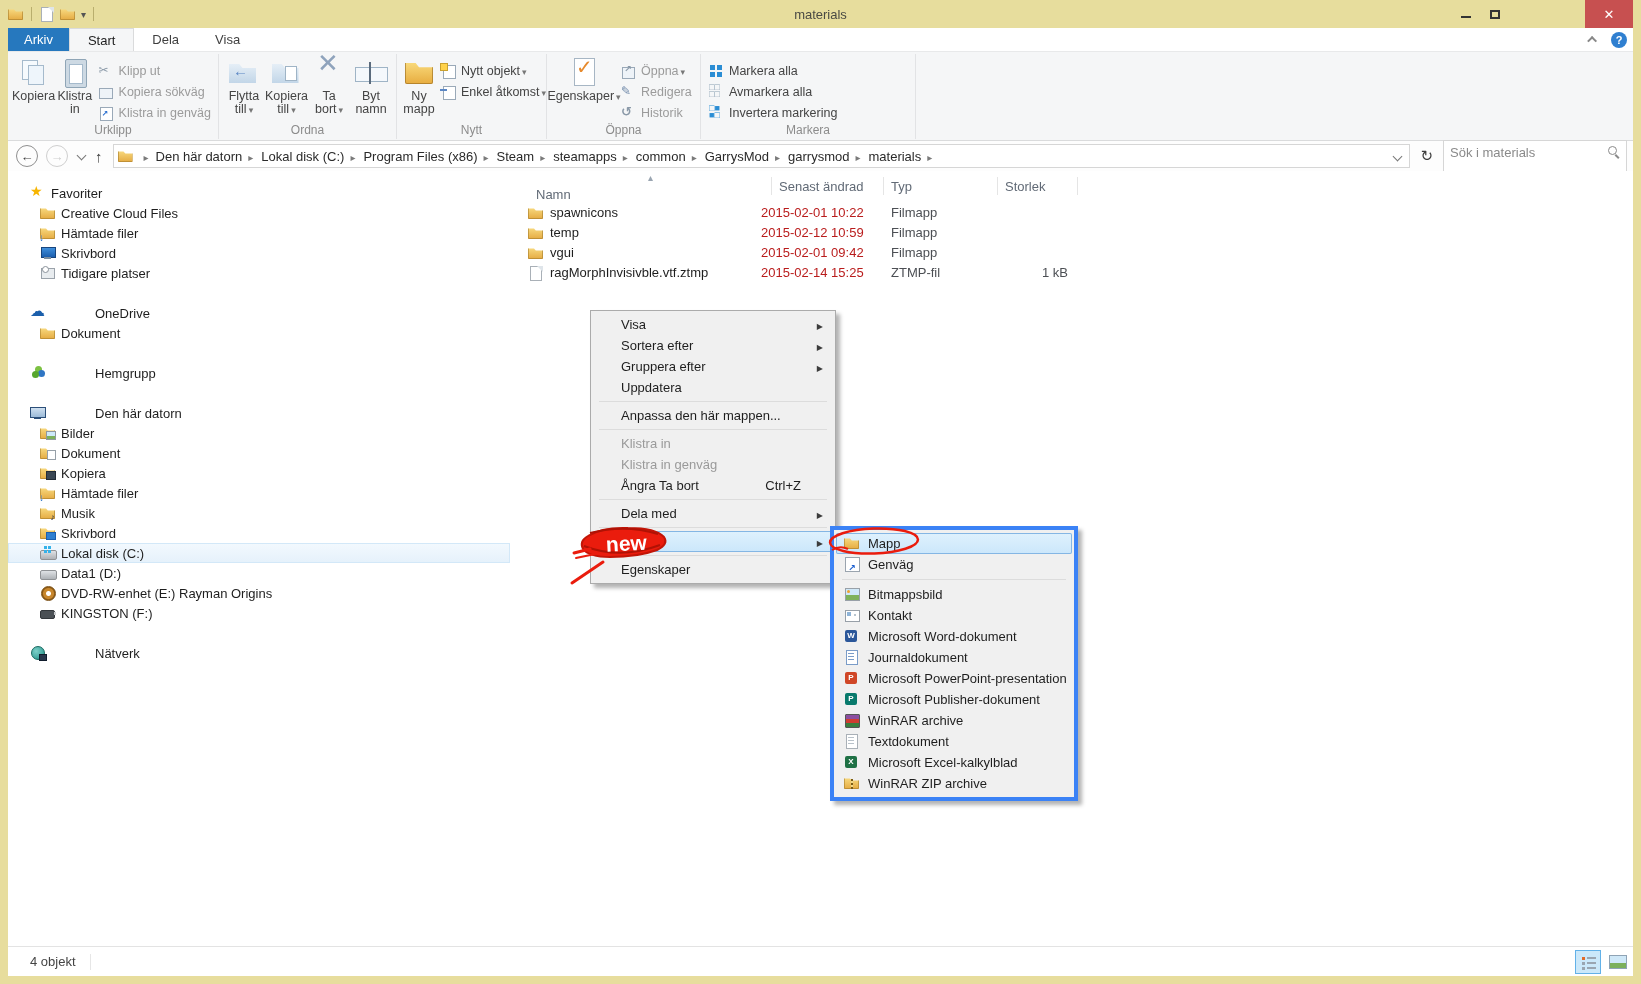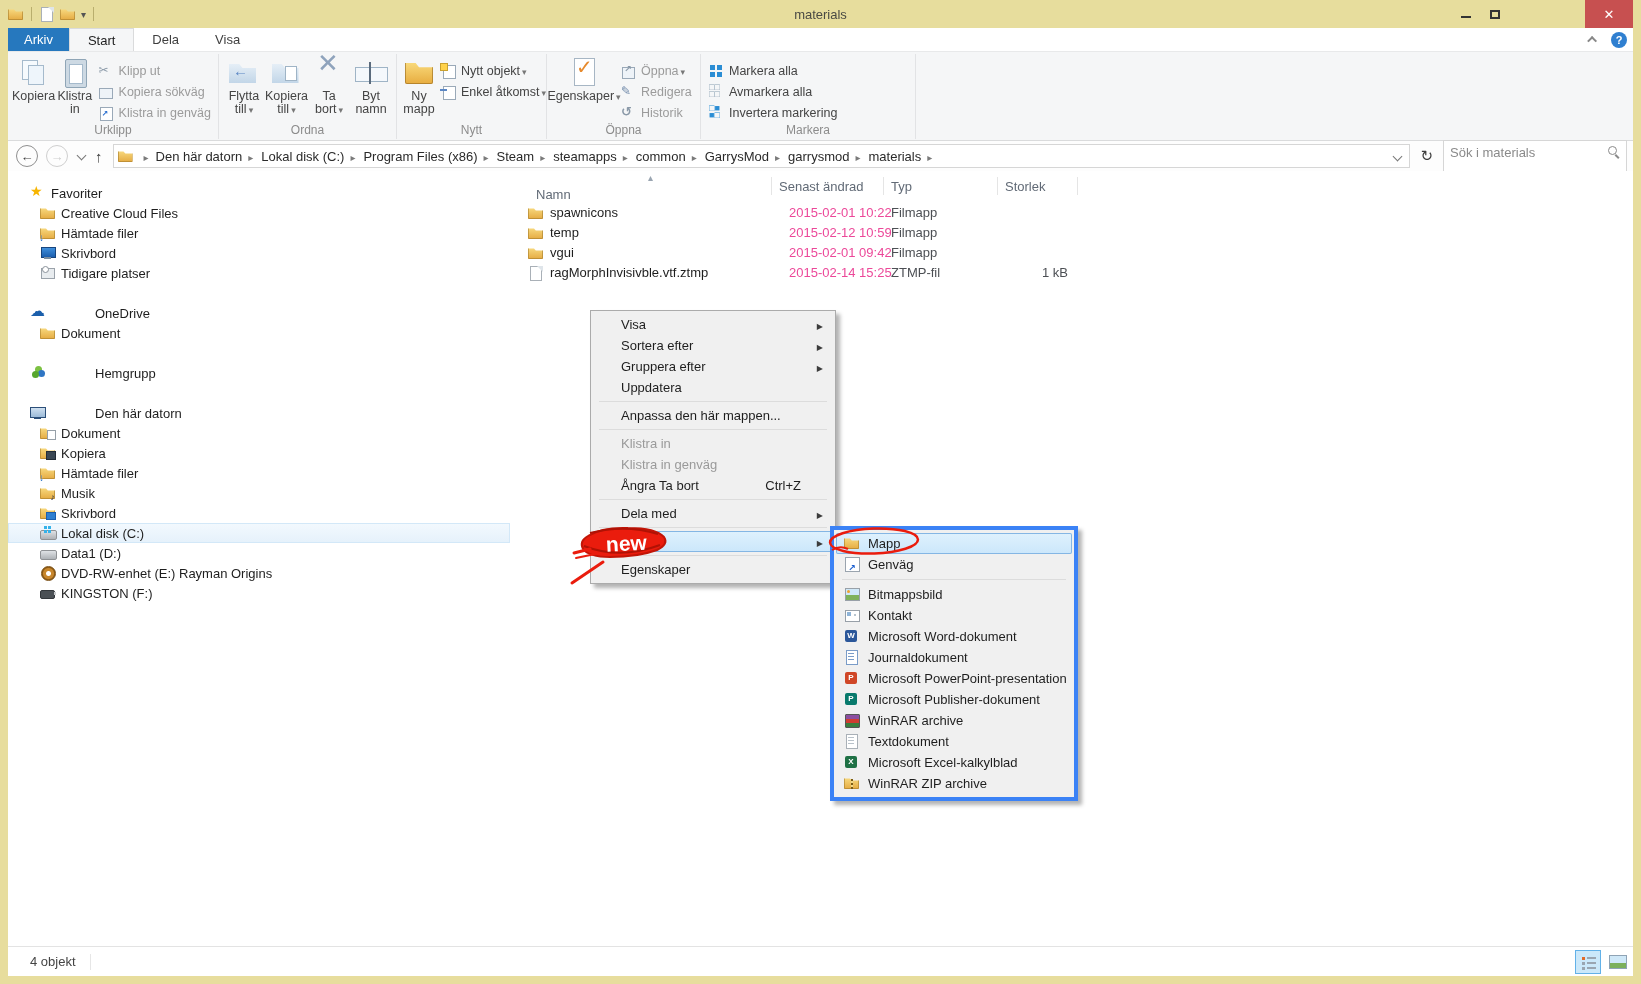--- a/index.html
+++ b/index.html
@@ -109,21 +109,21 @@
   .fl-head { position:absolute; left:0; right:0; top:4px; height:24px; color:#616a76; }
   .fl-head .hsep { position:absolute; top:2px; width:1px; height:18px; background:#e5e5e5; }
   .sort-arrow::after { content:"\25B4"; color:#9aa5b1; font-size:10px; }
   .hname { position:absolute; left:26px; top:4px;margin-top:8px; } .hdate { position:absolute; left:269px; top:4px; }
   .htype { position:absolute; left:381px; top:4px; } .hsize { position:absolute; left:495px; top:4px; }
   .sort-arrow { position:absolute; left:138px; top:-6px; }
   .fl-rows { position:absolute; left:0; right:0; top:32px; }
   .frow { position:relative; height:20px; }
   .frow .ic { position:absolute; left:18px; top:2px; }
   .c-name { position:absolute; left:40px; top:2px; width:220px; white-space:nowrap; }
-  .c-date { position:absolute; left:279px; top:2px; color:#ec4899; }
+  .c-date { position:absolute; left:251px; top:2px; color:#b91c1c; }
   .c-type { position:absolute; left:381px; top:2px; color:#4c4f54; }
   .c-size { position:absolute; left:470px; top:2px; width:88px; text-align:right; color:#4c4f54; }
 
   
   .statusbar { position:absolute; left:0; right:0; bottom:0; height:30px; border-top:1px solid #e3e3e3; background:#fff; display:flex; align-items:center; }
   .status-count { margin-left:22px; color:#444; }
   .status-sep { width:1px; height:16px; background:#e6e6e6; margin-left:14px; }
   .view-btns { position:absolute; right:2px; display:flex; gap:4px; }
   .vbtn { width:26px; height:24px; display:flex; align-items:center; justify-content:center; border:1px solid transparent; position:relative; }
   .vbtn.active { background:#cbe8fa; border-color:#62b1e8; }
@@ -446,20 +446,24 @@
           </div>
           <div class="side-item gap">
             <span class="ic ic-homegroup"></span>
             <span class="lbl">Hemgrupp</span>
           </div>
           <div class="side-item gap">
             <span class="ic ic-computer"></span>
             <span class="lbl">Den här datorn</span>
           </div>
           <div class="side-item ind1">
+            <span class="ic ic-folder-pic"></span>
+            <span class="lbl">Bilder</span>
+          </div>
+          <div class="side-item ind1">
             <span class="ic ic-folder-doc"></span>
             <span class="lbl">Dokument</span>
           </div>
           <div class="side-item ind1">
             <span class="ic ic-folder-vid"></span>
             <span class="lbl">Kopiera</span>
           </div>
           <div class="side-item ind1">
             <span class="ic ic-folder-down"></span>
             <span class="lbl">Hämtade filer</span>
@@ -480,20 +484,24 @@
             <span class="ic ic-disk"></span>
             <span class="lbl">Data1 (D:)</span>
           </div>
           <div class="side-item ind1">
             <span class="ic ic-disc"></span>
             <span class="lbl">DVD-RW-enhet (E:) Rayman Origins</span>
           </div>
           <div class="side-item ind1">
             <span class="ic ic-usb"></span>
             <span class="lbl">KINGSTON (F:)</span>
+          </div>
+          <div class="side-item gap">
+            <span class="ic ic-network"></span>
+            <span class="lbl">Nätverk</span>
           </div>
         </div>
 
       <div class="filepane">
         <div class="fl-head">
           <span class="sort-arrow"></span>
           <span class="hname">Namn</span>
           <span class="hdate">Senast ändrad</span>
           <span class="htype">Typ</span>
           <span class="hsize">Storlek</span>

